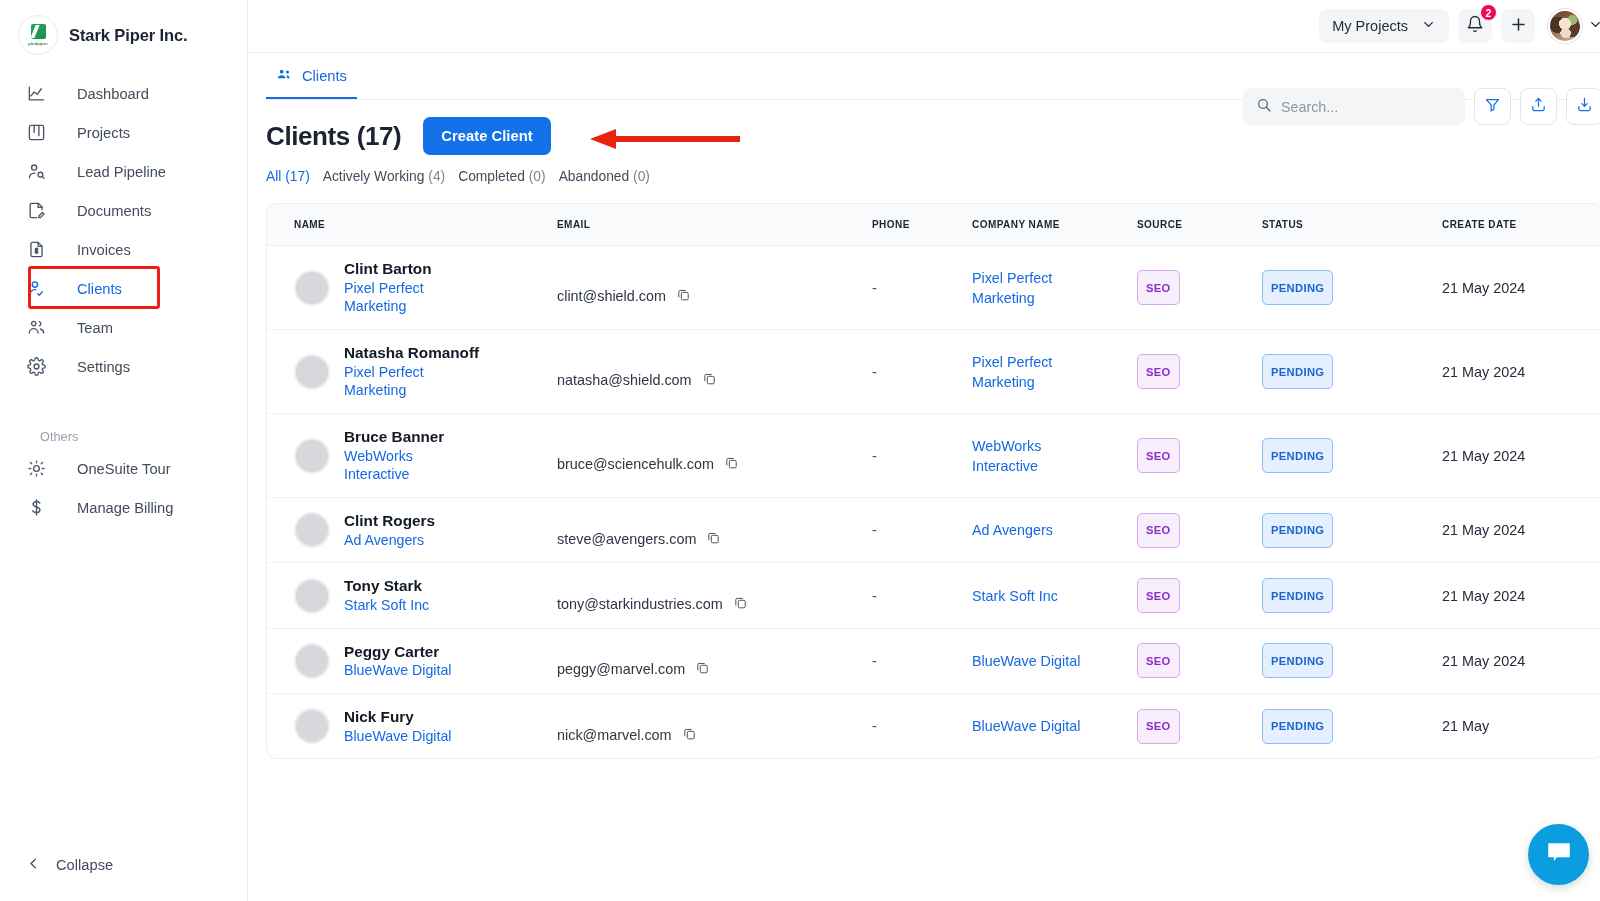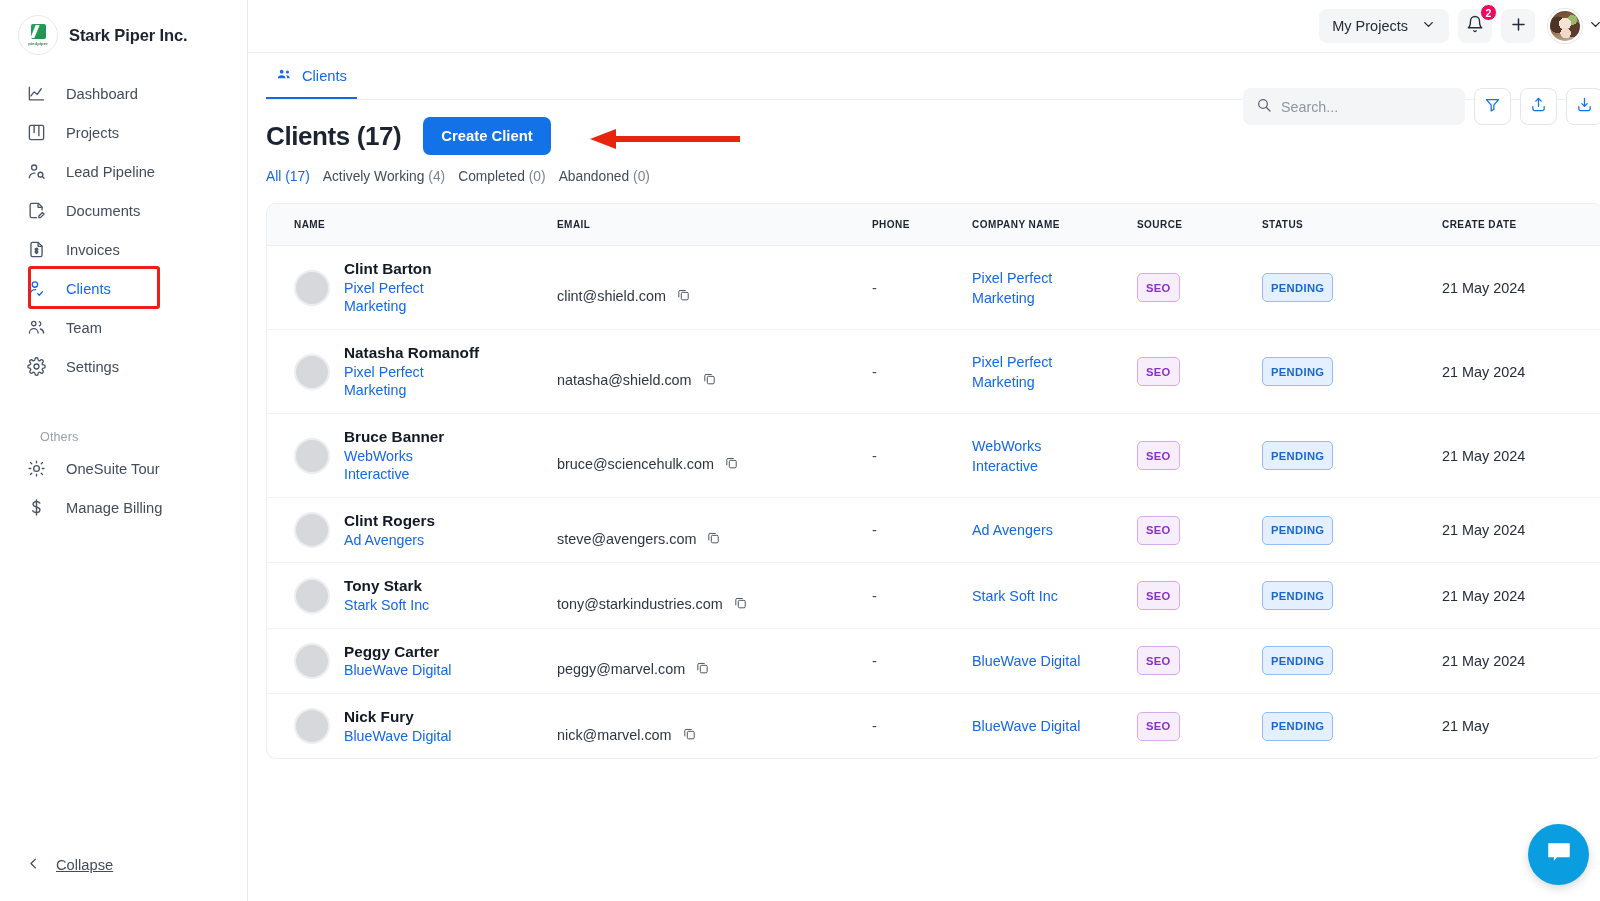--- a/index.html
+++ b/index.html
@@ -40,41 +40,41 @@
   }
   .brand-logo .lg-text {
     font-size: 4.2px; color: #3f7d52; letter-spacing: .1px; margin-top: 1.5px;
     font-weight: 700;
   }
   .brand-name {
     font-size: 16.5px; font-weight: 600; color: #1c2431; letter-spacing: -.1px;
   }
   .nav { margin-top: 20px; padding: 0 14px; }
   .nav-item {
-    display: flex; align-items: center; gap: 20px;
+    display: flex; align-items: center; gap: 31px;
     height: 35px; padding: 0 12px; border-radius: 7px;
     color: #424c5c; font-size: 14.7px; cursor: pointer;
     margin-bottom: 4px; position: relative;
   }
   .nav-item .ico { width: 20px; height: 20px; flex: 0 0 20px; display:flex; align-items:center; justify-content:center; }
   .nav-item .ico svg { display:block; }
   .nav-item.active { color: #1668e3; }
   .nav-item.active .ico svg { stroke: #1668e3; }
   .nav-highlight {
     position: absolute; left: 14px; top: -5px; width: 132px; height: 43px;
     border: 3px solid #ee1d16; border-radius: 3px; pointer-events: none;
   }
   .others-label {
     font-size: 12.6px; color: #97a0ad; padding: 0 26px; margin: 46px 0 7px;
     letter-spacing: .1px;
   }
   .collapse {
     position: absolute; bottom: 27px; left: 26px;
     display: flex; align-items: center; gap: 15px;
-    color: #424c5c; font-size: 14.7px; cursor: pointer; text-decoration: underline;
+    color: #424c5c; font-size: 14.7px; cursor: pointer;
   }
 
   
   .main { flex: 1 1 auto; height: 901px; position: relative; background: #fff; }
   .topbar {
     height: 53px; border-bottom: 1px solid #e8ebef;
     display: flex; align-items: center; justify-content: flex-end;
     padding-right: 18px; gap: 9px;
   }
   .proj-select {
@@ -193,21 +193,21 @@
     border: 2px solid #eceef1; flex: 0 0 36px;
   }
   .person-name { font-size: 15.3px; font-weight: 700; color: #121a26; line-height: 1.28; }
   .person-company { font-size: 14.2px; color: #1668e3; line-height: 1.32; max-width: 130px; }
   .email-cell { display: flex; align-items: center; gap: 10px; color: #2d3644; font-size: 14.4px; margin-top: 17px; }
   .copy-ico { cursor: pointer; flex: 0 0 auto; }
   .dash { color: #414b59; font-size: 14.6px; }
   .company-link { color: #1668e3; font-size: 14.3px; line-height: 1.4; max-width: 120px; display: inline-block; }
   .pill {
     display: inline-flex; align-items: center; justify-content: center;
-    height: 29px; padding: 0 8px; border-radius: 5px;
+    height: 35px; padding: 0 8px; border-radius: 5px;
     font-size: 11.2px; font-weight: 700; letter-spacing: .35px;
   }
   .pill-seo { background: #f7eefc; border: 1px solid #d9a9ee; color: #8b2fc9; }
   .pill-pending { background: #e4efff; border: 1px solid #8fbdf5; color: #1a66cc; }
   .date-cell { color: #242d3b; font-size: 14.4px; margin-top: 12px; }
 
   
   .chat-fab {
     position: absolute; right: 32px; bottom: 16px;
     width: 61px; height: 61px; border-radius: 50%; background: #0a9ee0;

